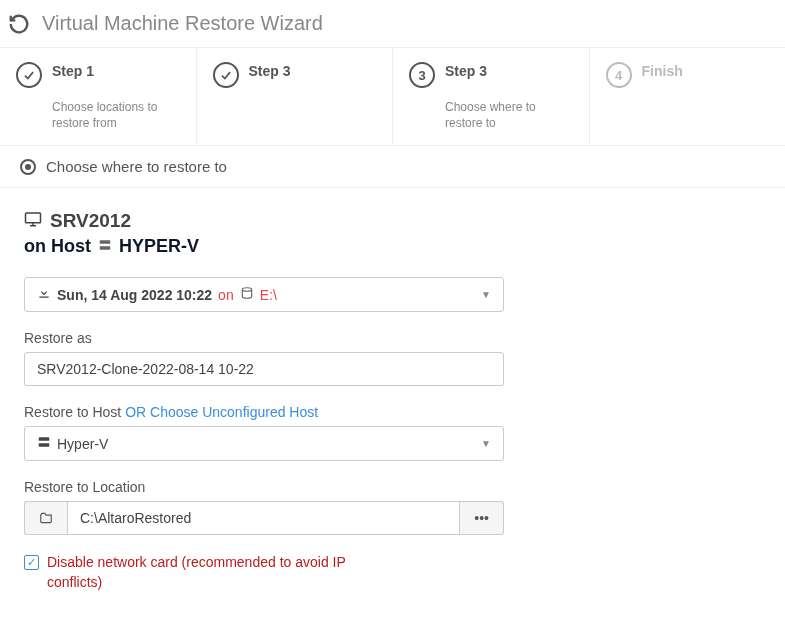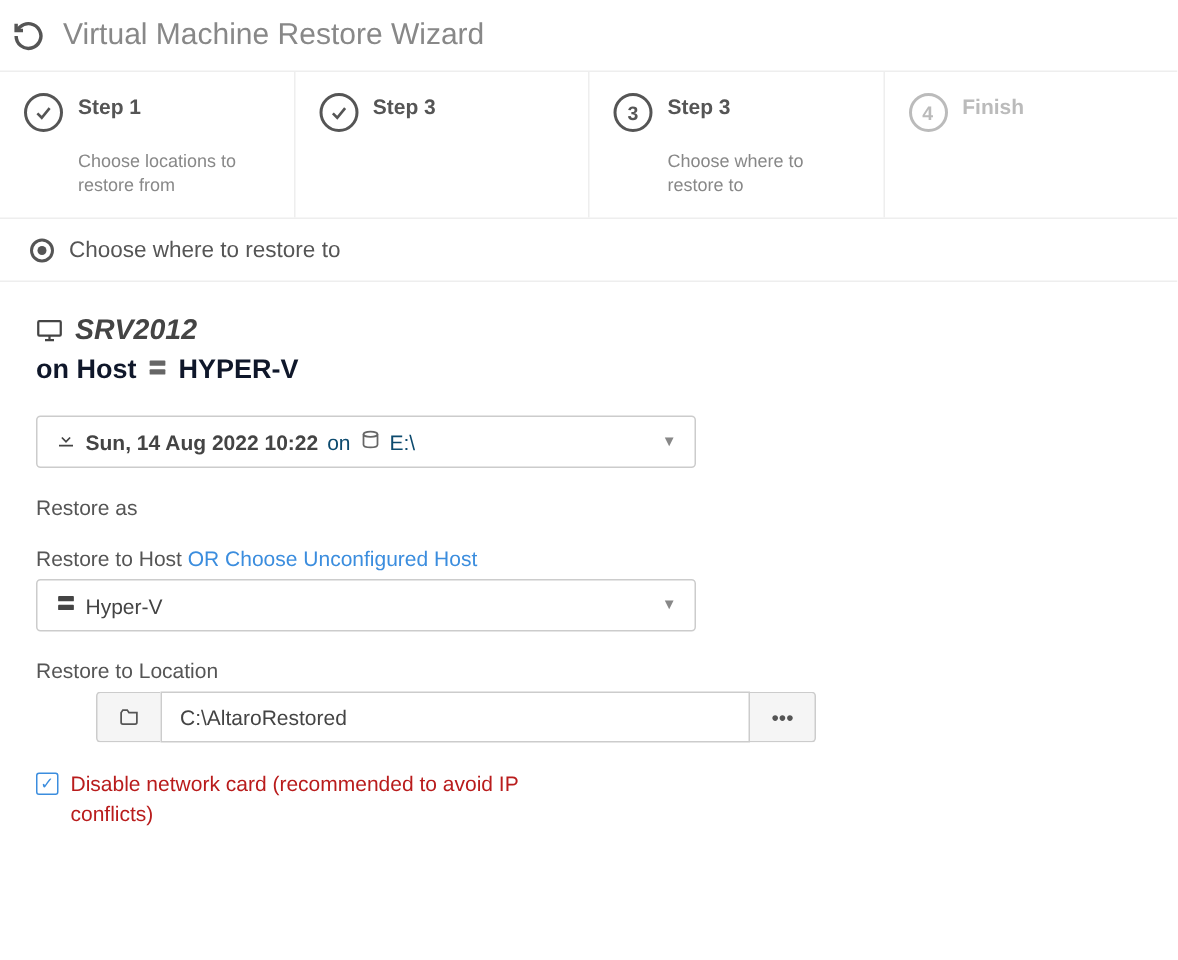--- a/index.html
+++ b/index.html
@@ -83,24 +83,22 @@
       content: '';
       width: 6px; height: 6px;
       background: #555;
       border-radius: 50%;
     }
     .body {
       padding: 22px 24px;
     }
     .vm-row {
       display: flex;
-      align-items: center;
       gap: 8px;
       margin-bottom: 4px;
-      font-style: italic;
     }
     .vm-name {
       font-size: 19px;
       font-weight: 600;
       color: #444;
     }
     .vm-host {
       font-size: 18px;
       color: #0f172a;
       margin-bottom: 20px;
@@ -108,40 +106,39 @@
     }
     .form-group { margin-bottom: 18px; }
     .form-label {
       font-size: 14px;
       color: #555;
       margin-bottom: 6px;
       display: block;
     }
     .link-inline { color: #3b8dde; cursor: pointer; }
     .select, .input {
-      width: 440px;
+      width: 480px;
       padding: 8px 12px;
       border: 1px solid #ccc;
       border-radius: 3px;
       font-size: 14px;
       color: #444;
       background: #fff;
       display: flex;
       align-items: center;
       justify-content: space-between;
     }
     .select .caret {
       color: #888;
       font-size: 10px;
     }
     .select-content { display: flex; align-items: center; gap: 6px; }
     .input-group {
       display: flex;
       width: 480px;
-      margin-left: 40px;
     }
     .input-group-addon {
       padding: 8px 14px;
       border: 1px solid #ccc;
       background: #f5f5f5;
       display: flex;
       align-items: center;
       color: #555;
     }
     .input-group-addon.left { border-radius: 3px 0 0 3px; border-right: none; }
@@ -164,21 +161,21 @@
       display: flex;
       align-items: center;
       justify-content: center;
       color: #3b8dde;
       font-size: 11px;
       flex-shrink: 0;
       margin-top: 2px;
     }
     .checkbox-label { font-size: 14px; color: #b91c1c; line-height: 1.4; }
     .bold { font-weight: 600; }
-    .muted { color: #0c4a6e; font-weight: 400; }
+    .muted { color: #ef4444; font-weight: 400; }
     .icon-svg { width: 14px; height: 14px; }
     .icon-svg-lg { width: 18px; height: 18px; }
   </style>
 </head>
 <body>
 
 <div class="header">
   <span class="undo-icon">
     <svg viewBox="0 0 24 24" width="22" height="22" fill="none" stroke="currentColor" stroke-width="2.5">
       <path d="M3 12a9 9 0 1 0 3-6.7L3 8"></path>
@@ -269,20 +266,21 @@
             </svg>
         </span>
         <span class="muted">E:\</span>
       </span>
       <span class="caret">▼</span>
     </div>
   </div>
 
   <div class="form-group">
     <label class="form-label">Restore as</label>
+    <input class="input" value="SRV2012-Clone-2022-08-14 10-22" style="">
   </div>
 
   <div class="form-group">
     <label class="form-label">
       <span>Restore to Host</span>
       <span class="link-inline">OR Choose Unconfigured Host</span>
     </label>
     <div class="select">
       <span class="select-content">
         <span>

